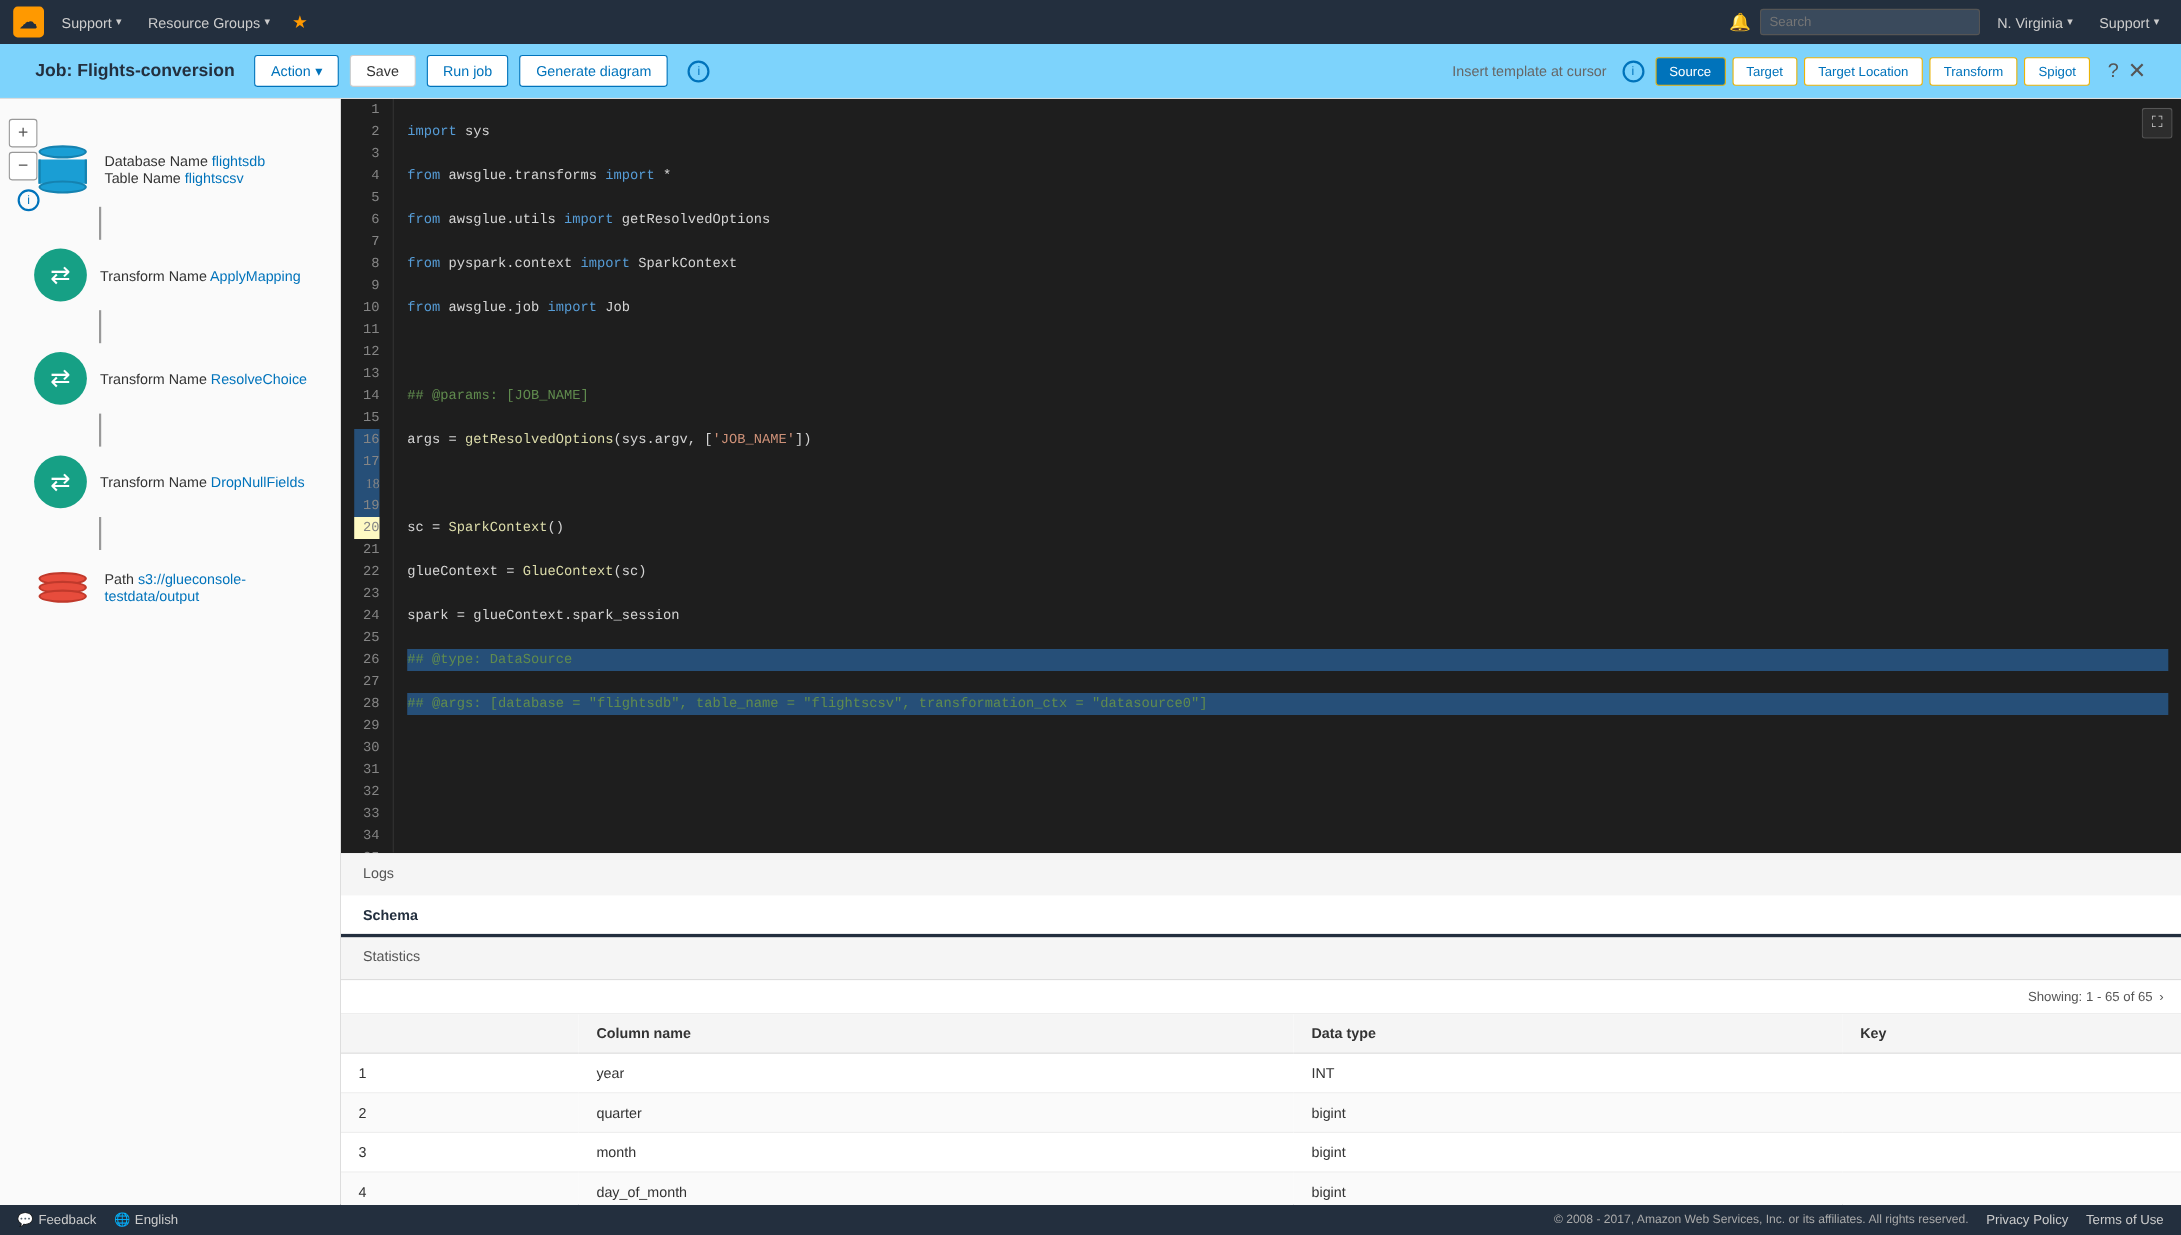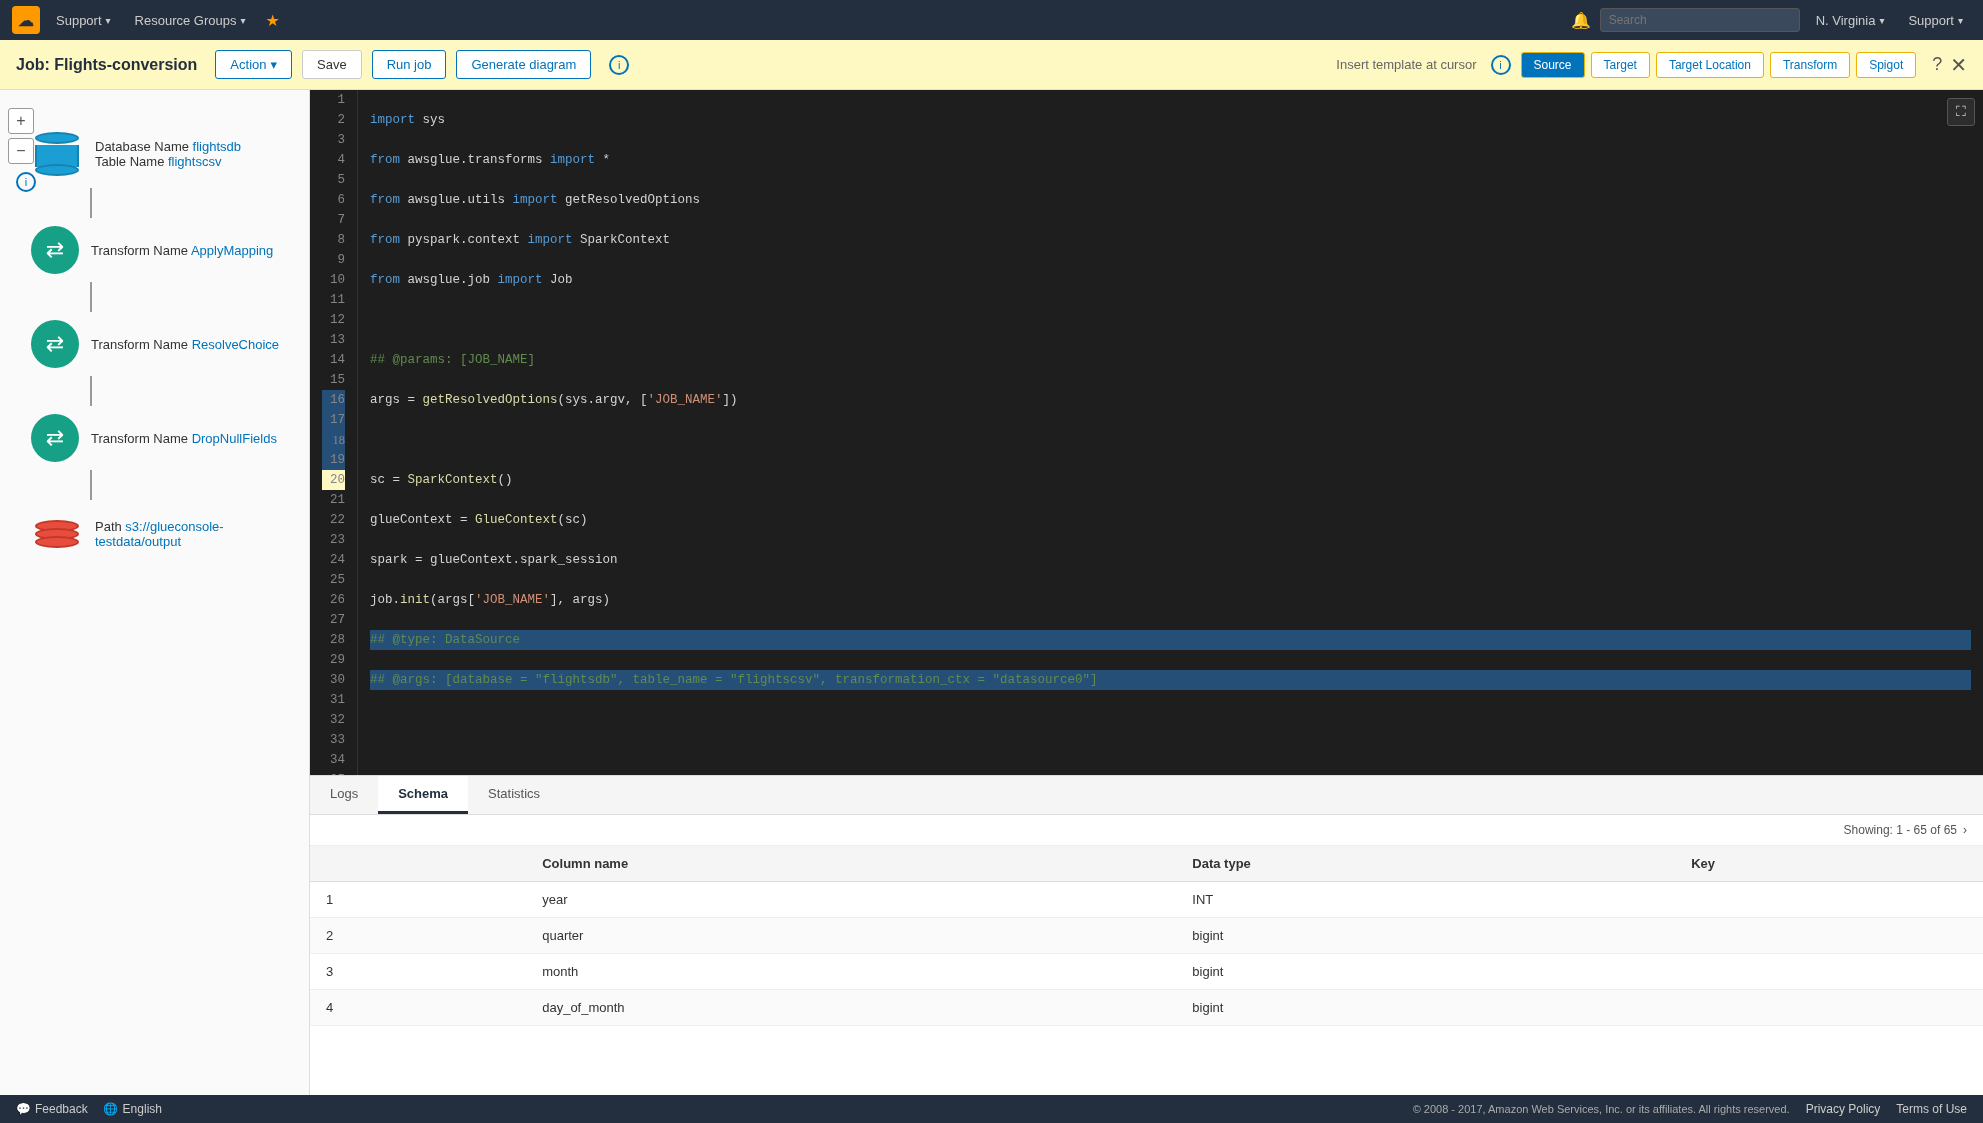--- a/index.html
+++ b/index.html
@@ -39,26 +39,26 @@
       border: 1px solid #555;
       border-radius: 3px;
       padding: 4px 8px;
       color: #fff;
       width: 200px;
       font-size: 12px;
     }
 
     
     .job-header {
-      background: #fef9c3;
+      background: #7dd3fc;
       border-bottom: 1px solid #ddd;
       height: 50px;
       display: flex;
       align-items: center;
-      padding: 0 16px;
+      padding: 0 32px;
       gap: 10px;
     }
     .job-title {
       font-size: 16px;
       font-weight: bold;
       color: #232f3e;
       margin-right: 8px;
     }
     .btn {
       padding: 6px 14px;
@@ -232,20 +232,21 @@
       height: 320px;
       background: #fff;
       border-top: 1px solid #ddd;
       display: flex;
       flex-direction: column;
     }
     .bottom-tabs {
       display: flex;
       border-bottom: 1px solid #ddd;
       background: #f5f5f5;
+      flex-direction: column;
     }
     .bottom-tab {
       padding: 10px 20px;
       cursor: pointer;
       font-size: 13px;
       color: #555;
       border-bottom: 3px solid transparent;
     }
     .bottom-tab.active {
       color: #232f3e;
@@ -527,21 +528,20 @@
 <div class="code-line"><span class="kw">from</span> awsglue.utils <span class="kw">import</span> getResolvedOptions</div>
 <div class="code-line"><span class="kw">from</span> pyspark.context <span class="kw">import</span> SparkContext</div>
 <div class="code-line"><span class="kw">from</span> awsglue.job <span class="kw">import</span> Job</div>
 <div class="code-line">&nbsp;</div>
 <div class="code-line"><span class="cm">## @params: [JOB_NAME]</span></div>
 <div class="code-line">args = <span class="fn">getResolvedOptions</span>(sys.argv, [<span class="str">'JOB_NAME'</span>])</div>
 <div class="code-line">&nbsp;</div>
 <div class="code-line">sc = <span class="fn">SparkContext</span>()</div>
 <div class="code-line">glueContext = <span class="fn">GlueContext</span>(sc)</div>
 <div class="code-line">spark = glueContext.spark_session</div>
-<div class="code-line">job.<span class="fn">init</span>(args[<span class="str">'JOB_NAME'</span>], args)</div>
 <div class="code-line" style="background:#264f78;"><span class="cm">## @type: DataSource</span></div>
 <div class="code-line" style="background:#264f78;"><span class="cm">## @args: [database = "flightsdb", table_name = "flightscsv", transformation_ctx = "datasource0"]</span></div>
 
 
 
 
 
 
 
 

